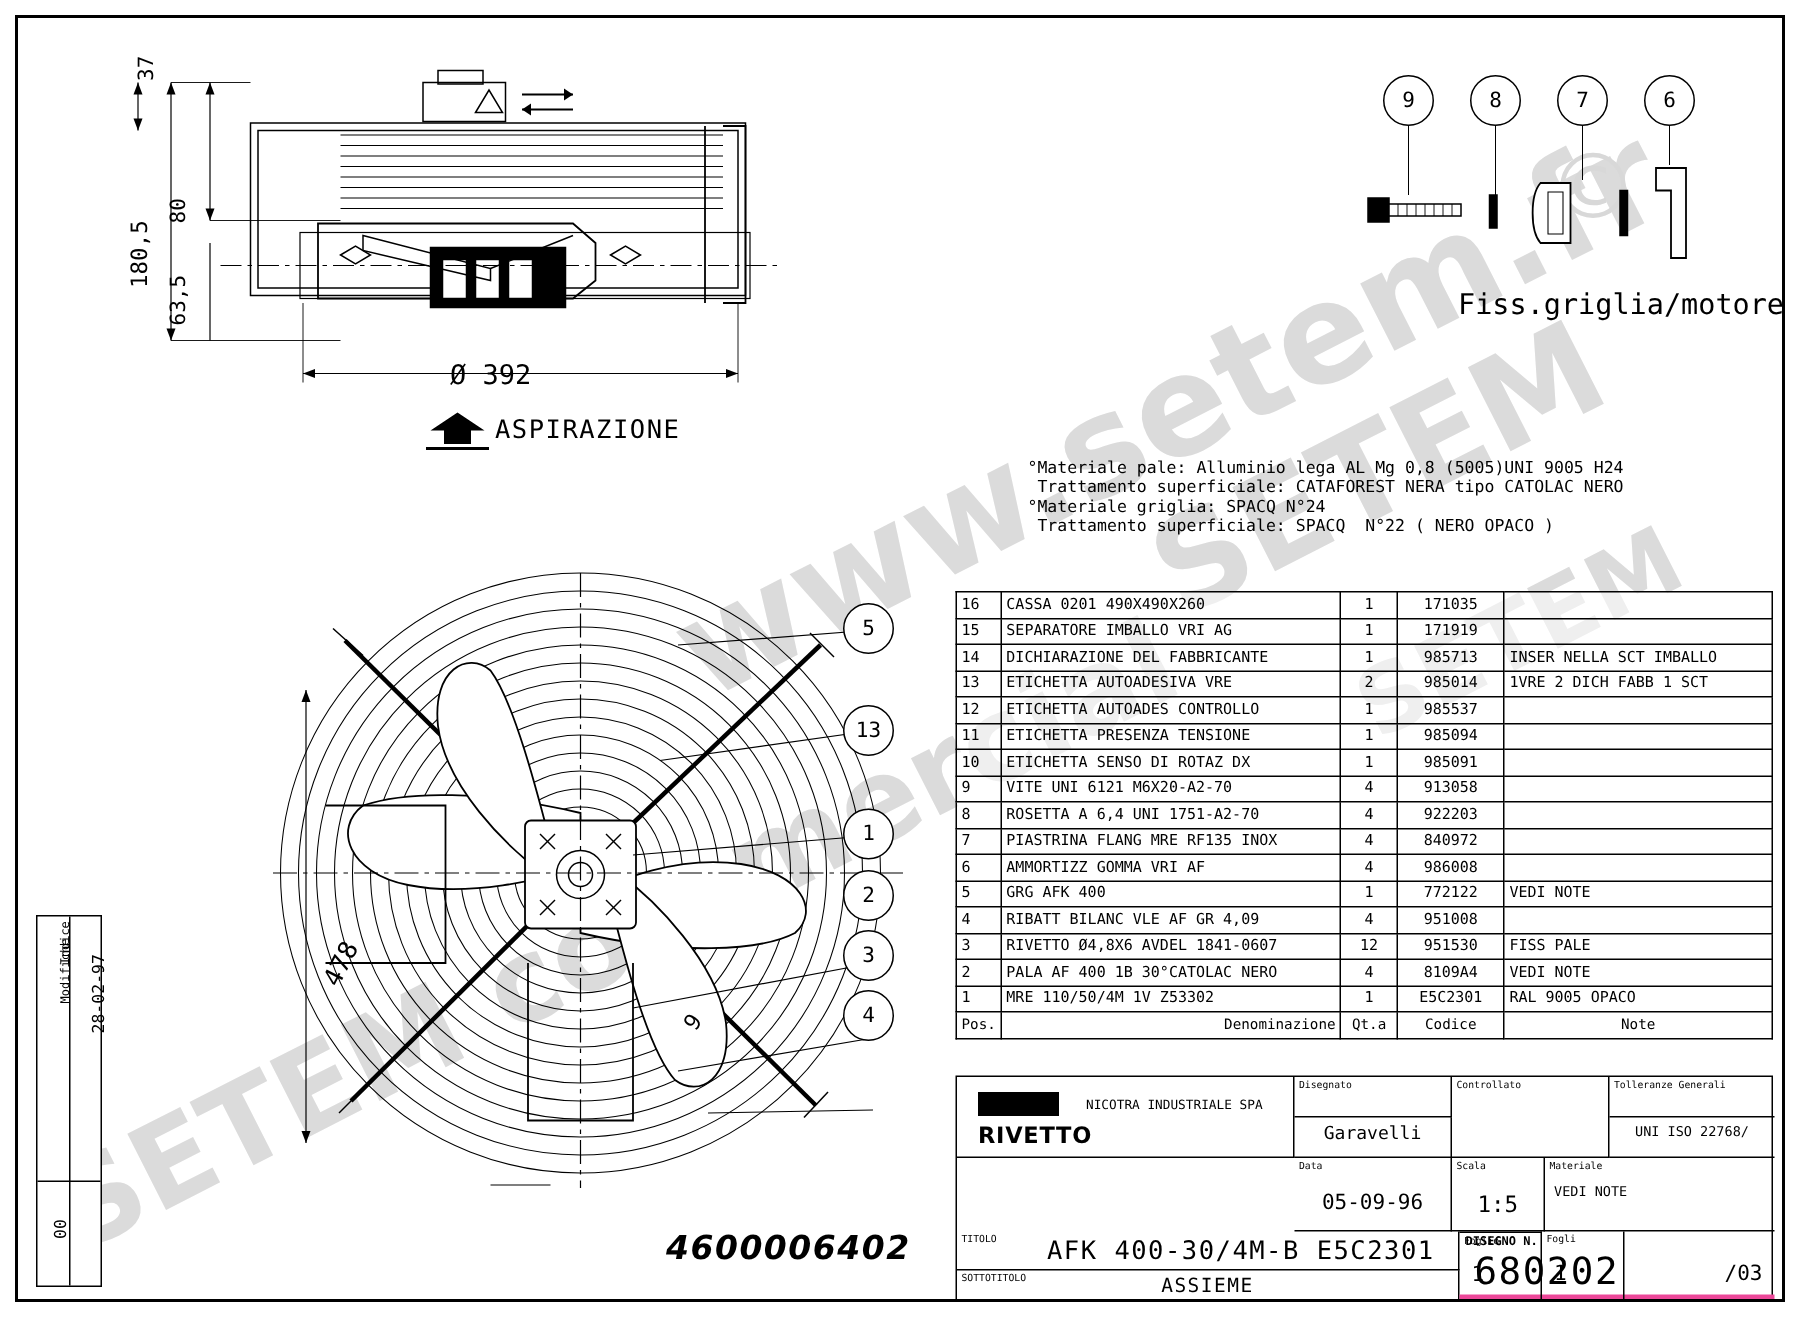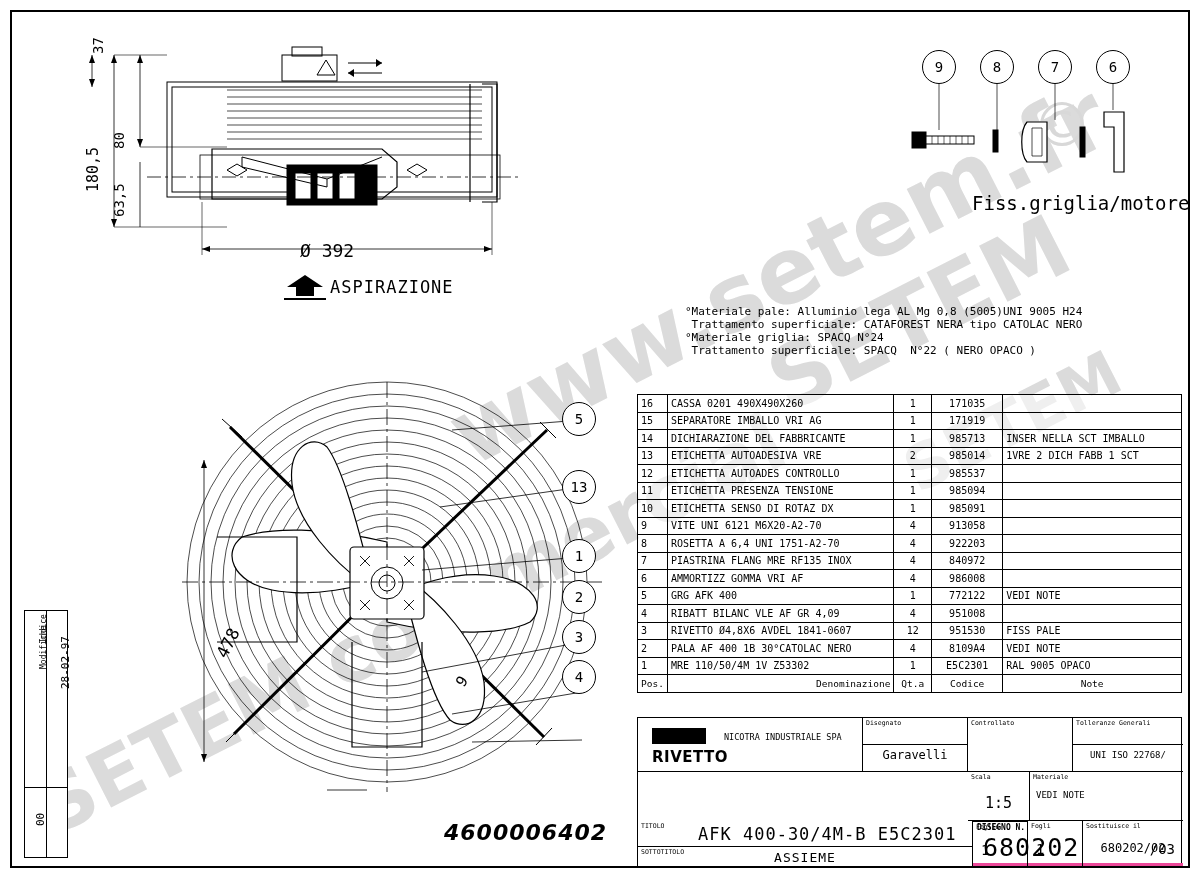--- a/index.html
+++ b/index.html
@@ -484,20 +484,24 @@
       <div class="tb-val sm" style="top:28px;"></div>
     </div>
 
     <div class="tb-cell" style="left:435px;top:0;width:110px;height:27px;border-right:none;">
       <div class="tb-cap">Tolleranze Generali</div>
     </div>
     <div class="tb-cell" style="left:435px;top:27px;width:110px;height:27px;border-right:none;">
       <div class="tb-val sm" style="top:5px;">UNI ISO 22768/</div>
     </div>
 
+    <div class="tb-cell" style="left:225px;top:54px;width:105px;height:49px;">
+      <div class="tb-cap">Data</div>
+      <div class="tb-val" style="top:22px;font-size:14px;">05-09-96</div>
+    </div>
 
     <div class="tb-cell" style="left:330px;top:54px;width:62px;height:49px;">
       <div class="tb-cap">Scala</div>
       <div class="tb-val" style="top:22px;font-size:15px;">1:5</div>
     </div>
 
     <div class="tb-cell" style="left:392px;top:54px;width:153px;height:49px;border-right:none;">
       <div class="tb-cap">Materiale</div>
       <div class="tb-val sm" style="top:18px;text-align:left;left:6px;">VEDI NOTE</div>
     </div>
@@ -518,24 +522,20 @@
       <div class="dis-rev">/03</div>
     </div>
 
     <div class="tb-cell" style="left:335px;top:103px;width:55px;height:48px;border-bottom:none;border-top:1px solid #000;top:103px;">
       <div class="tb-cap">Foglio</div>
       <div class="tb-val" style="top:20px;font-size:14px;text-align:left;left:8px;">1</div>
     </div>
     <div class="tb-cell" style="left:390px;top:103px;width:55px;height:48px;border-bottom:none;">
       <div class="tb-cap">Fogli</div>
       <div class="tb-val" style="top:20px;font-size:14px;text-align:left;left:8px;">1</div>
-    </div>
-    <div class="tb-cell" style="left:445px;top:103px;width:100px;height:48px;border-bottom:none;border-right:none;">
-      <div class="tb-cap">Sostituisce il</div>
-      <div class="tb-val" style="top:20px;font-size:12px;">680202/02</div>
     </div>
 
     <div style="position:absolute;left:335px;top:151px;width:210px;height:0;"></div>
   </div>
 
   <div class="edge">
     <div style="position:absolute;left:21px;top:0;bottom:0;width:1px;background:#000;"></div>
     <div style="position:absolute;left:0;right:0;top:176px;height:1px;background:#000;"></div>
     <div class="vtxt" style="left:14px;top:32px;">Indice</div>
     <div class="vtxt" style="left:14px;top:58px;">Modifiche</div>

